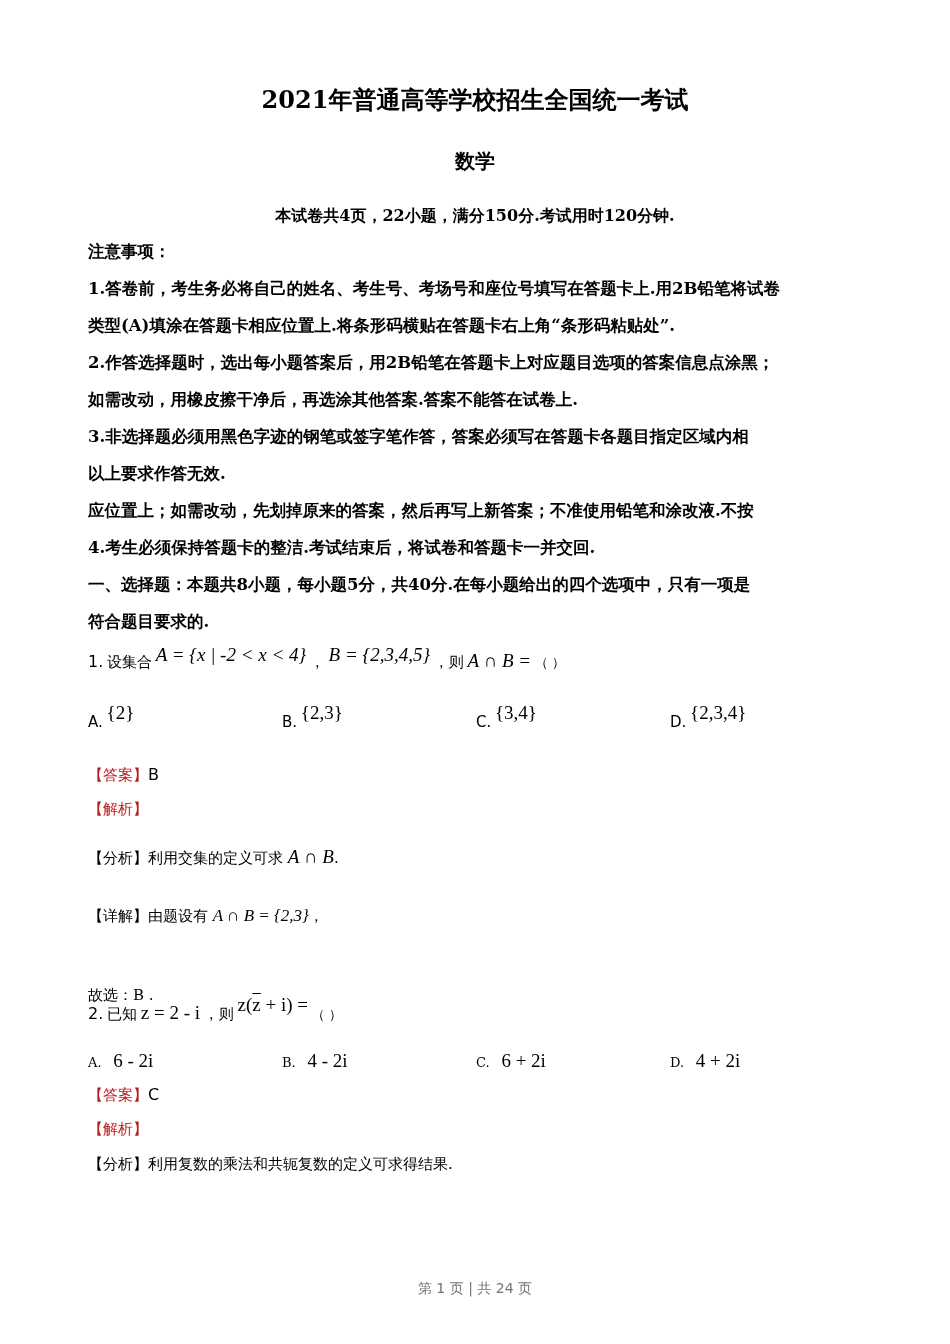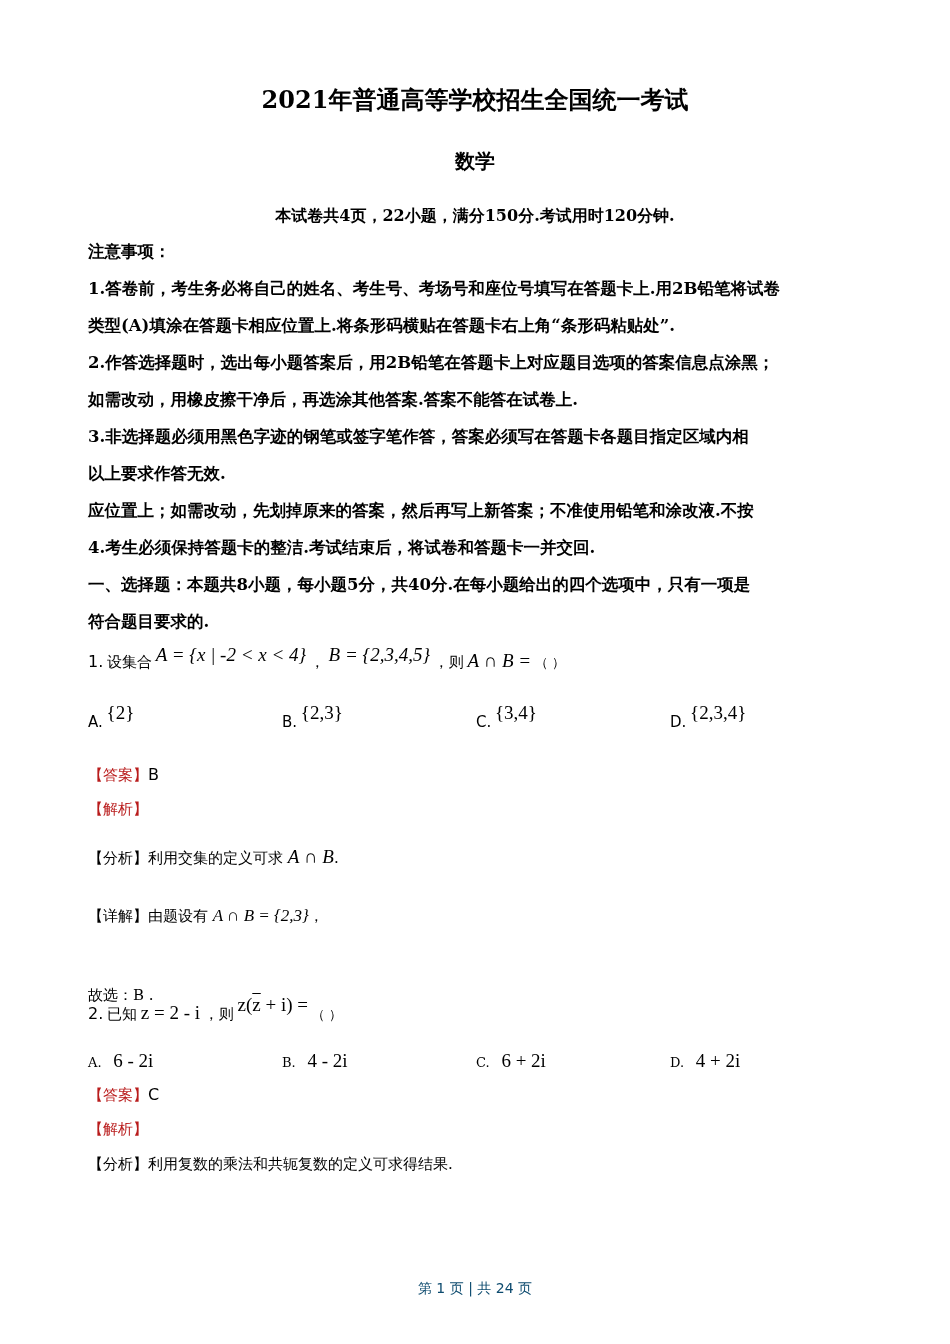--- a/index.html
+++ b/index.html
@@ -12,21 +12,21 @@
   .t1 { top: 84px; font-size: 24px; }
   .t2 { top: 148px; font-size: 20px; }
   .t3 { top: 206px; font-size: 16px; }
   .para { left: 88px; width: 790px; font-size: 16.5px; font-weight: bold; line-height: 37px; white-space: nowrap; }
   .q { left: 88px; font-size: 15px; white-space: nowrap; }
   .opt { font-size: 15px; white-space: nowrap; }
   .mathbig { font-size: 19px; }
   .label { color: #b91c1c; font-size: 15px; }
   .bk { font-size: 15px; }
   .ans-val { font-size: 16px; }
-  .footer { left: 0; width: 950px; text-align: center; top: 1280px; font-size: 14px; color: #0c4a6e; }
+  .footer { left: 0; width: 950px; text-align: center; top: 1280px; font-size: 14px; color: #737373; }
   .overline { text-decoration: overline; }
 </style>
 </head>
 <body>
 
 <div class="abs title t1 serif">2021年普通高等学校招生全国统一考试</div>
 <div class="abs title t2 serif">数学</div>
 <div class="abs title t3 serif">本试卷共4页，22小题，满分150分.考试用时120分钟.</div>
 
 <div class="abs para serif" style="top:233px;">

